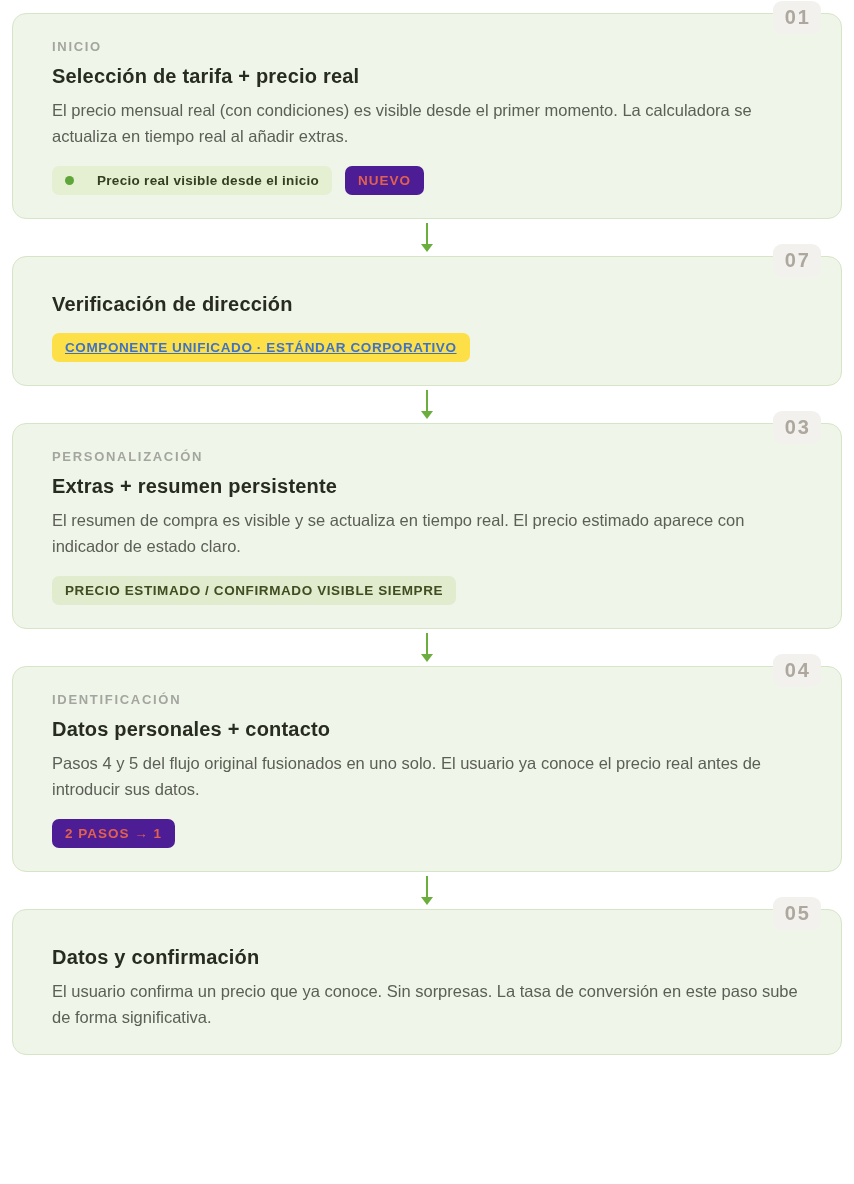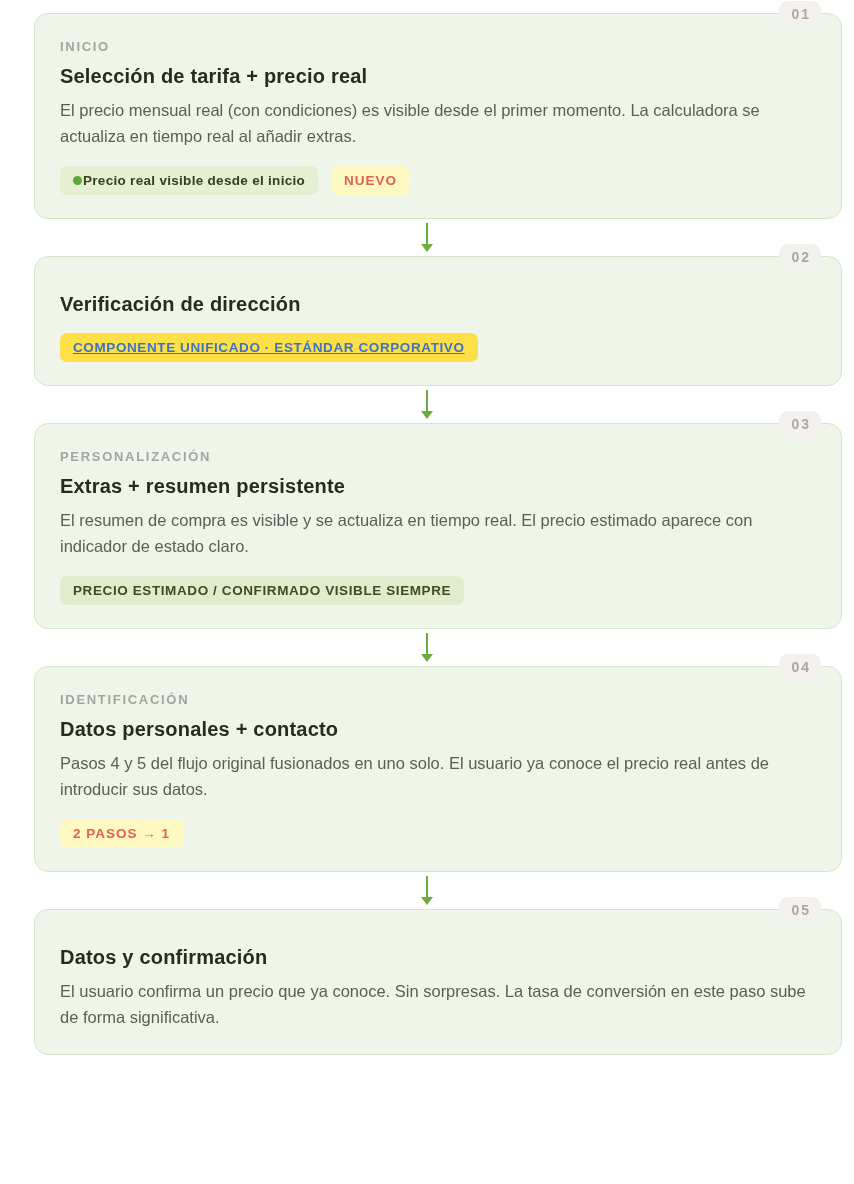--- a/index.html
+++ b/index.html
@@ -13,32 +13,31 @@
     padding: 13px 12px 6px 12px;
   }
   .step { position: relative; }
   .step-number {
     position: absolute;
     top: -12px;
     right: 21px;
     z-index: 2;
     background: #f2f1ee;
     color: #ada79d;
-    font-size: 14px;
+    font-size: 20px;
     font-weight: bold;
     letter-spacing: 2px;
     padding: 5px 10px 5px 12px;
     border-radius: 9px;
   }
   .card {
     background: #eff5e9;
     border: 1.5px solid #d6e5c6;
     border-radius: 14px;
-    padding: 25px 28px 23px 25px;
-    margin-left: 22px;
+    padding: 25px 28px 23px 39px;
   }
   .category {
     color: #a3a69e;
     font-size: 13px;
     font-weight: bold;
     letter-spacing: 1.7px;
     text-transform: uppercase;
   }
   .title {
     color: #272b20;
@@ -56,37 +55,37 @@
   .badges {
     display: flex;
     align-items: center;
     gap: 13px;
     margin-top: 17px;
     flex-wrap: wrap;
   }
   .badge {
     display: inline-flex;
     align-items: center;
-    gap: 1px;
+    gap: 23px;
     font-size: 13.5px;
     font-weight: bold;
     padding: 7px 13px;
     border-radius: 7px;
     letter-spacing: 0.3px;
     white-space: nowrap;
   }
   .badge-green-dot { background: #e5efd1; color: #343f21; }
   .dot {
     width: 9px; height: 9px;
     border-radius: 50%;
     background: #5ea63a;
     display: inline-block;
     flex: 0 0 auto;
   }
-  .badge-red    { background: #fef9c3; color: #e2614e; letter-spacing: 1px; }
+  .badge-red    { background: #4c1d95; color: #e2614e; letter-spacing: 1px; }
   .badge-blue   { background: #fde047; color: #3f72c5; letter-spacing: 0.6px; text-decoration: underline; }
   .badge-green-upper { background: #e1ebcd; color: #404d20; letter-spacing: 0.6px; }
   .arrow {
     height: 37px;
     display: flex;
     flex-direction: column;
     align-items: center;
     justify-content: center;
   }
   .arrow-line { width: 2px; height: 21px; background: #6bae3d; }
@@ -117,21 +116,21 @@
       </div>
     </div>
   </section>
 
   <div class="arrow">
     <span class="arrow-line"></span>
     <span class="arrow-head"></span>
   </div>
 
   <section class="step">
-    <div class="step-number">02</div>
+    <div class="step-number">07</div>
     <div class="card">
       <h2 class="title">Verificación de dirección</h2>
       <div class="badges">
         <span class="badge badge-blue">COMPONENTE UNIFICADO · ESTÁNDAR CORPORATIVO</span>
       </div>
     </div>
   </section>
 
   <div class="arrow">
     <span class="arrow-line"></span>

